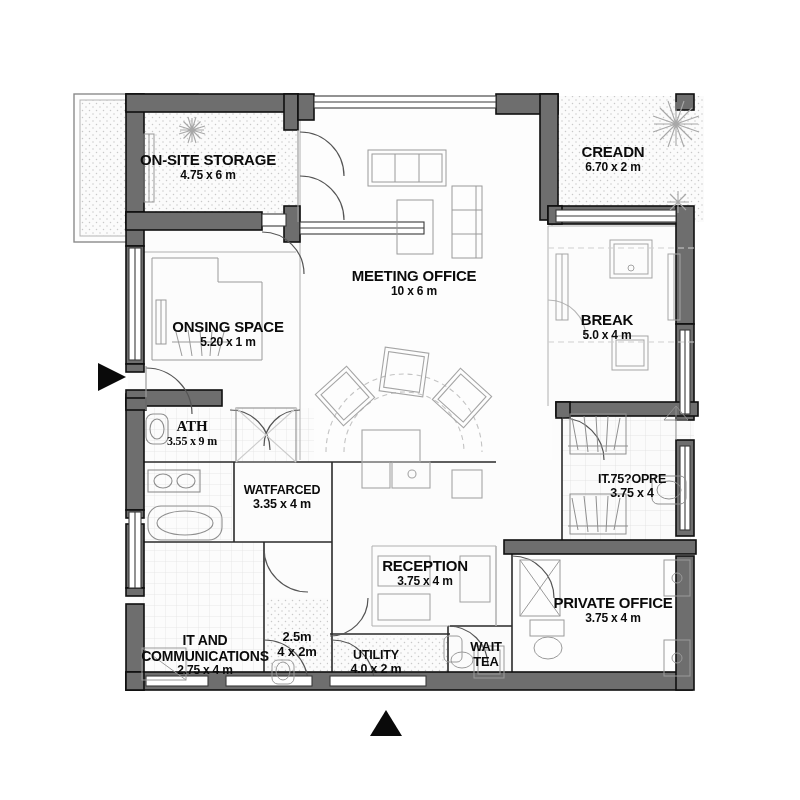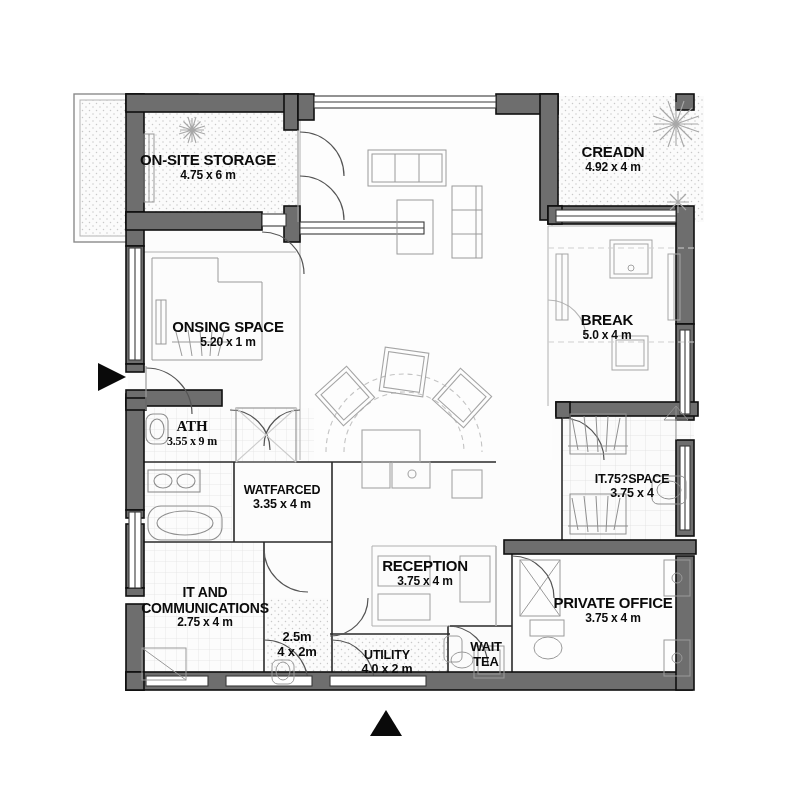--- a/index.html
+++ b/index.html
@@ -344,63 +344,67 @@
 <div class="rmlabel" style="left:208px;top:152px;transform:translate(-50%,0);">
   <div class="rmname">ON-SITE STORAGE</div>
   <div class="rmdim">4.75 x 6 m</div>
 </div>
 
 <div class="rmlabel" style="left:228px;top:275px;transform:translate(-50%,0);margin-top:44px;">
   <div class="rmname">ONSING SPACE</div>
   <div class="rmdim">5.20 x 1 m</div>
 </div>
 
+<div class="rmlabel" style="left:414px;top:268px;transform:translate(-50%,0);">
+  <div class="rmname">MEETING OFFICE</div>
+  <div class="rmdim">10 x 6 m</div>
+</div>
 
 <div class="rmlabel" style="left:613px;top:144px;transform:translate(-50%,0);">
   <div class="rmname">CREADN</div>
-  <div class="rmdim">4.92 x 4 m</div>
+  <div class="rmdim">6.70 x 2 m</div>
 </div>
 
 <div class="rmlabel" style="left:607px;top:312px;transform:translate(-50%,0);">
   <div class="rmname">BREAK</div>
   <div class="rmdim">5.0 x 4 m</div>
 </div>
 
 <div class="rmlabel" style="left:192px;top:418px;transform:translate(-50%,0);font-family:Liberation Serif, serif;">
   <div class="rmname">ATH</div>
   <div class="rmdim">3.55 x 9 m</div>
 </div>
 
 <div class="rmlabel small" style="left:272px;top:483px;transform:translate(-50%,0);padding-left:20px;">
   <div class="rmname">WATFARCED</div>
   <div class="rmdim">3.35 x 4 m</div>
 </div>
 
 <div class="rmlabel twoline" style="left:205px;top:585px;transform:translate(-50%,0);">
-  <div class="rmname" style="white-space:normal;max-width:128px;">IT AND COMMUNICATIONS</div>
+  <div class="rmname" style="white-space:normal;max-width:128px;margin-top:48px;">IT AND COMMUNICATIONS</div>
   <div class="rmdim">2.75 x 4 m</div>
 </div>
 
 <div class="rmlabel tiny" style="left:297px;top:630px;transform:translate(-50%,0);">
   <div class="rmname">2.5m</div>
   <div class="rmdim">4 x 2m</div>
 </div>
 
-<div class="rmlabel small" style="left:387px;top:648px;transform:translate(-50%,0);">
+<div class="rmlabel small" style="left:376px;top:648px;transform:translate(-50%,0);">
   <div class="rmname">UTILITY</div>
   <div class="rmdim">4.0 x 2 m</div>
 </div>
 
 <div class="rmlabel" style="left:425px;top:558px;transform:translate(-50%,0);">
   <div class="rmname">RECEPTION</div>
   <div class="rmdim">3.75 x 4 m</div>
 </div>
 
 <div class="rmlabel small" style="left:632px;top:472px;transform:translate(-50%,0);">
-  <div class="rmname">IT.75?SPACE</div>
+  <div class="rmname">IT.75?OPRE</div>
   <div class="rmdim">3.75 x 4</div>
 </div>
 
 <div class="rmlabel" style="left:613px;top:595px;transform:translate(-50%,0);">
   <div class="rmname">PRIVATE OFFICE</div>
   <div class="rmdim">3.75 x 4 m</div>
 </div>
 
 <div class="rmlabel tiny" style="left:486px;top:640px;transform:translate(-50%,0);">
   <div class="rmname">WAIT</div>

